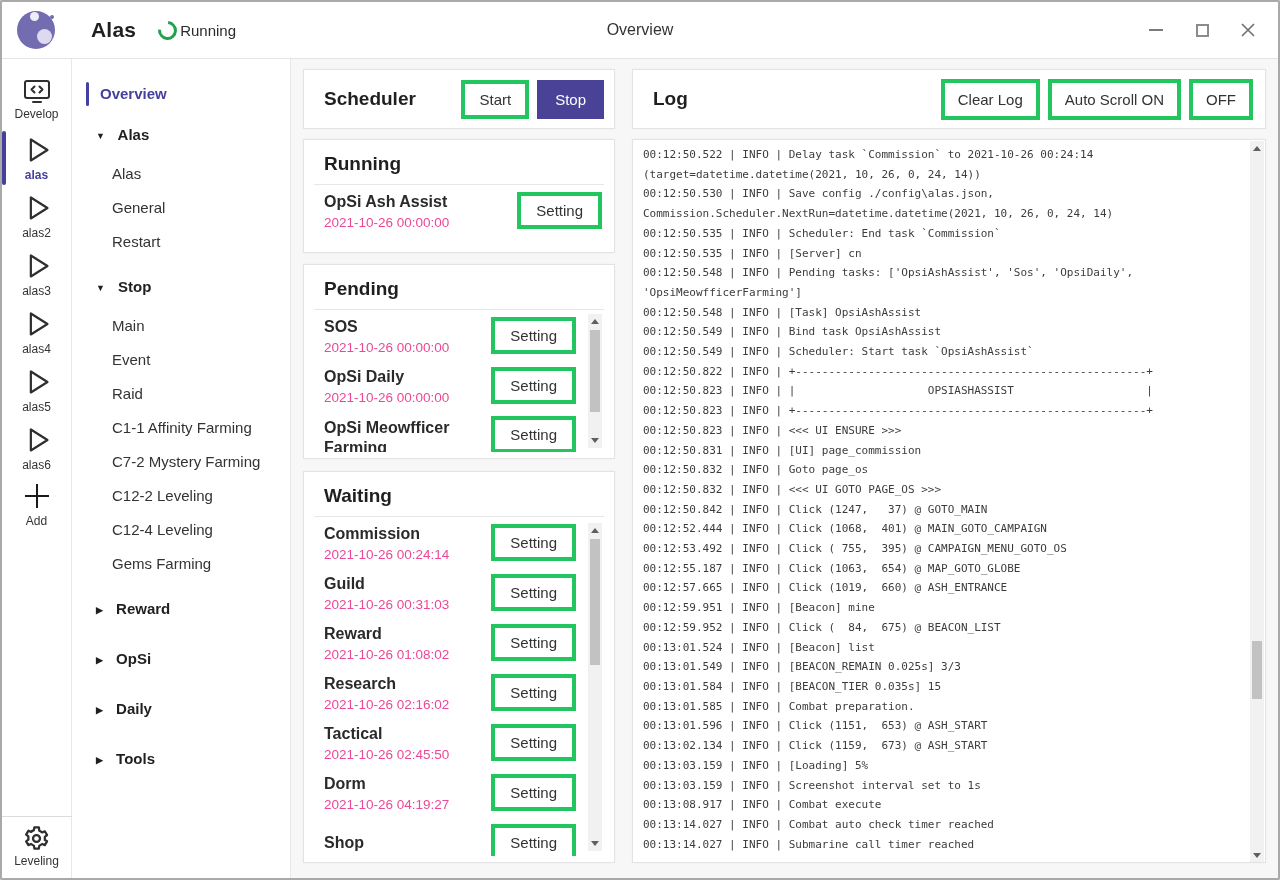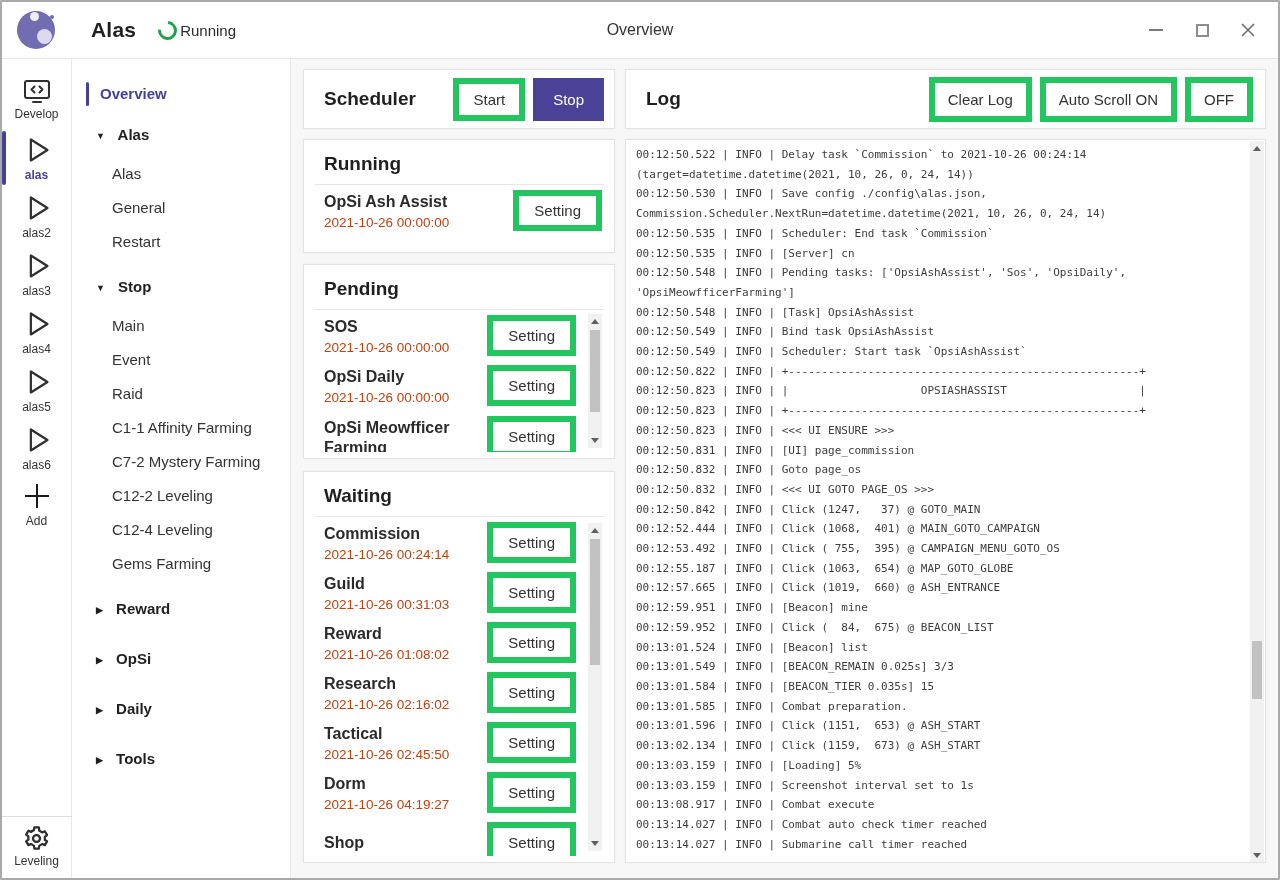--- a/index.html
+++ b/index.html
@@ -39,47 +39,47 @@
 
   
   .sidebar { width:219px; background:#fff; border-right:1px solid #e8e8e8; padding-top:22px; overflow:hidden; flex-shrink:0; }
   .nav-overview { position:relative; padding-left:28px; font-size:15px; font-weight:bold; color:#45409e; height:26px; line-height:26px; cursor:pointer; }
   .nav-overview .bar { position:absolute; left:14px; top:1px; width:3px; height:24px; background:#45409e; border-radius:2px; }
   .nav-group-header { padding-left:24px; font-size:15px; font-weight:bold; color:#1f1f1f; height:44px; line-height:44px; margin-top:6px; cursor:pointer; }
   .nav-group-header .tri { display:inline-block; font-size:9px; color:#1f1f1f; margin-right:9px; vertical-align:1px; }
   .nav-item { padding-left:40px; font-size:15px; color:#333; height:34px; line-height:34px; cursor:pointer; white-space:nowrap; }
 
   
-  .content { flex:1; display:flex; padding:10px 12px; min-width:0; }
+  .content { flex:1; display:flex; padding:10px 12px; min-width:0;gap:7px; }
   .midcol { width:312px; flex-shrink:0; margin-right:10px; display:flex; flex-direction:column; }
   .logcol { flex:1; display:flex; flex-direction:column; min-width:0; }
 
   .card { background:#fff; border:1px solid #e3e3e3; box-shadow:0 0 3px rgba(0,0,0,0.03); }
 
   .sched-card { height:60px; display:flex; align-items:center; padding:0 10px 0 20px; }
   .section-title { font-size:19px; font-weight:600; color:#1f1f1f; }
   .sched-card .section-title { flex:1; }
-  .btn { font-family:"Liberation Sans", sans-serif; font-size:15px; color:#333; background:#fff; border:6px solid #22c55e; padding:7px 14px; cursor:pointer; }
+  .btn { font-family:"Liberation Sans", sans-serif; font-size:15px; color:#333; background:#fff; border:4px solid #22c55e; padding:7px 14px; cursor:pointer; }
   .btn-primary { background:#4a4296; border-color:#4a4296; color:#fff; }
   .sched-card .btn { margin-left:8px; }
 
   .list-card { margin-top:10px; overflow:hidden; position:relative; }
   .card-head { padding:13px 20px 9px; }
   .divider { height:1px; background:#e6e6e6; margin:0 10px; }
   .running-card { height:114px; }
   .pending-card { height:195px; margin-top:11px; }
   .waiting-card { height:392px; margin-top:12px; }
   .scroll-area { position:relative; overflow:hidden; }
   .pending-card .scroll-area { height:142px; }
   .waiting-card .scroll-area { height:339px; }
   .task-row { height:50px; display:flex; align-items:center; padding:0 38px 0 20px; position:relative; }
   .running-card .task-row { padding-right:12px; }
   .task-info { flex:1; min-width:0; padding-top:2px; }
   .task-name { font-size:16px; font-weight:600; color:#2a2a2a; line-height:20px; max-width:185px; }
-  .task-time { font-size:13.5px; color:#c2410c; margin-top:3px; }
+  .task-time { font-size:13.5px; color:#ec4899; margin-top:3px; }
   .setting-btn { padding:6px 15px; flex-shrink:0; }
 
   
   .csb { position:absolute; width:14px; background:#f1f1f1; }
   .csb .thumb { position:absolute; left:2px; width:10px; background:#c2c2c2; cursor:pointer; }
   .csb .up, .csb .down { position:absolute; left:3px; width:0; height:0; border-left:4px solid transparent; border-right:4px solid transparent; cursor:pointer; }
   .csb .up { top:5px; border-bottom:5px solid #5f5f5f; }
   .csb .down { bottom:5px; border-top:5px solid #5f5f5f; }
   .csb-pending { right:12px; top:4px; height:134px; }
   .csb-pending .thumb { top:16px; height:82px; }

